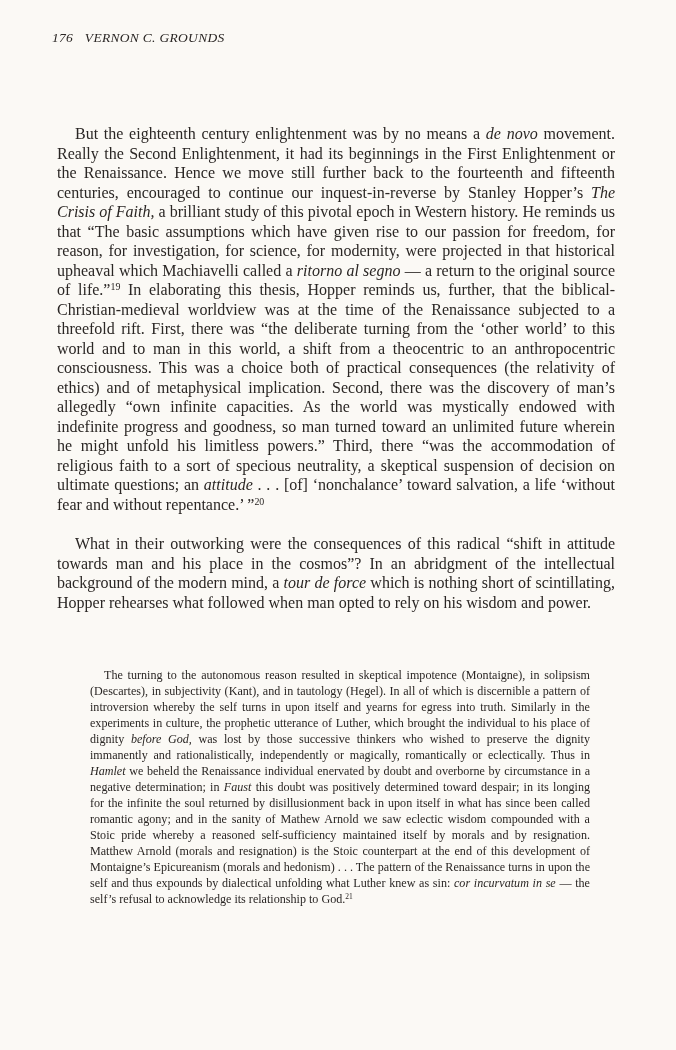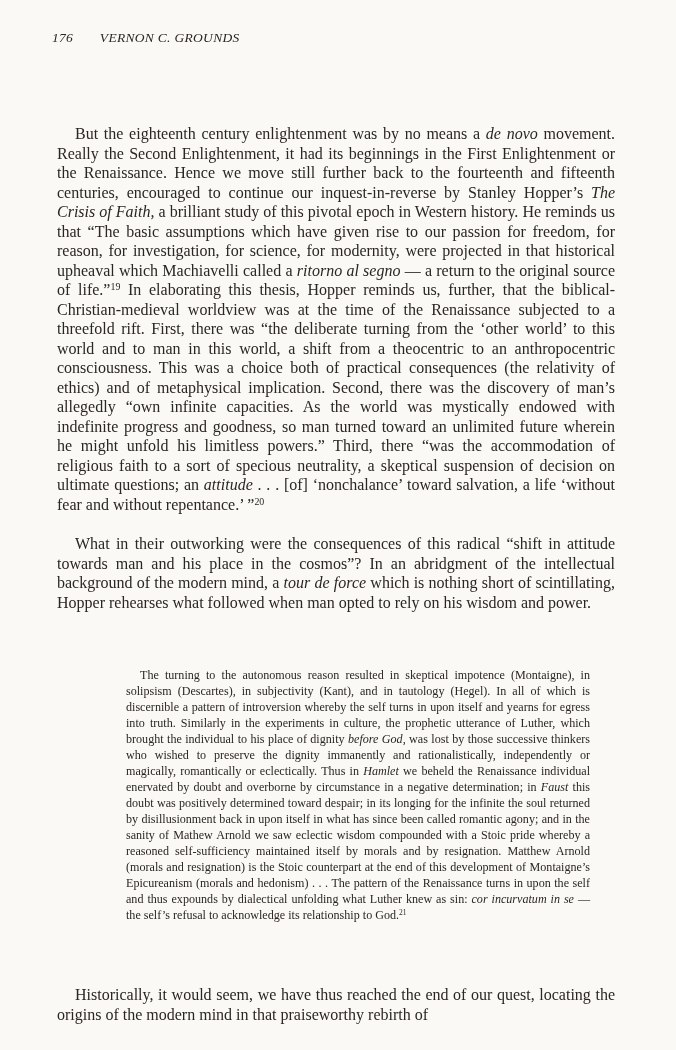--- a/index.html
+++ b/index.html
@@ -8,29 +8,29 @@
       background: #fbf9f5;
       color: #2a2624;
       font-family: "Liberation Serif", "DejaVu Serif", serif;
       position: relative;
     }
     .page { position: absolute; left: 0; top: 0; width: 676px; height: 1050px; }
     .running-head {
       position: absolute; left: 52px; top: 30px;
       font-style: italic; font-size: 13.5px; letter-spacing: 0.3px;
     }
-    .running-head .pnum { margin-right: 23px; }
+    .running-head .pnum { margin-right: 8px; }
     .extract {
       position: absolute; left: 88px; width: 500px;
       font-size: 12px; line-height: 16px; text-align: justify;
     }
     .extract p { margin: 0; text-indent: 0; }
     .extract.top { top: 79px; }
     .extract.block { top: 667px; width: 500px; left: 90px; font-size: 12.1px; line-height: 16px; }
-    .extract.block p { text-indent: 14px; margin-left: 36px; }
+    .extract.block p { text-indent: 14px; }
     .body-text {
       position: absolute; left: 57px; width: 558px;
       font-size: 16px; line-height: 19.5px; text-align: justify;
     }
     .body-text p { margin: 0; text-indent: 18px; }
     .bt1 { top: 124px; }
     .bt2 { top: 534px; }
     .bt3 { top: 985px; }
     sup { font-size: 0.62em; line-height: 0; vertical-align: 0.55em; }
     i { font-style: italic; }
@@ -51,17 +51,14 @@
   </div>
 
   <div class="body-text bt2">
     <p><span>What in their outworking were the consequences of this radical “shift in attitude towards man and his place in the cosmos”? In an abridgment of the intellectual background of the modern mind, a </span><i>tour de force</i><span> which is nothing short of scintillating, Hopper rehearses what followed when man opted to rely on his wisdom and power.</span></p>
   </div>
 
   <div class="extract block">
     <p><span>The turning to the autonomous reason resulted in skeptical impotence (Montaigne), in solipsism (Descartes), in subjectivity (Kant), and in tautology (Hegel). In all of which is discernible a pattern of introversion whereby the self turns in upon itself and yearns for egress into truth. Similarly in the experiments in culture, the prophetic utterance of Luther, which brought the individual to his place of dignity </span><i>before God,</i><span> was lost by those successive thinkers who wished to preserve the dignity immanently and rationalistically, independently or magically, romantically or eclectically. Thus in </span><i>Hamlet</i><span> we beheld the Renaissance individual enervated by doubt and overborne by circumstance in a negative determination; in </span><i>Faust</i><span> this doubt was positively determined toward despair; in its longing for the infinite the soul returned by disillusionment back in upon itself in what has since been called romantic agony; and in the sanity of Mathew Arnold we saw eclectic wisdom compounded with a Stoic pride whereby a reasoned self-sufficiency maintained itself by morals and by resignation. Matthew Arnold (morals and resignation) is the Stoic counterpart at the end of this development of Montaigne’s Epicureanism (morals and hedonism) . . . The pattern of the Renaissance turns in upon the self and thus expounds by dialectical unfolding what Luther knew as sin: </span><i>cor incurvatum in se</i><span> — the self’s refusal to acknowledge its relationship to God.</span><sup>21</sup></p>
   </div>
 
-  <div class="body-text bt3">
-    <p>Historically, it would seem, we have thus reached the end of our quest, locating the origins of the modern mind in that praiseworthy rebirth of</p>
-  </div>
 
 </div>
 
 </body></html>

